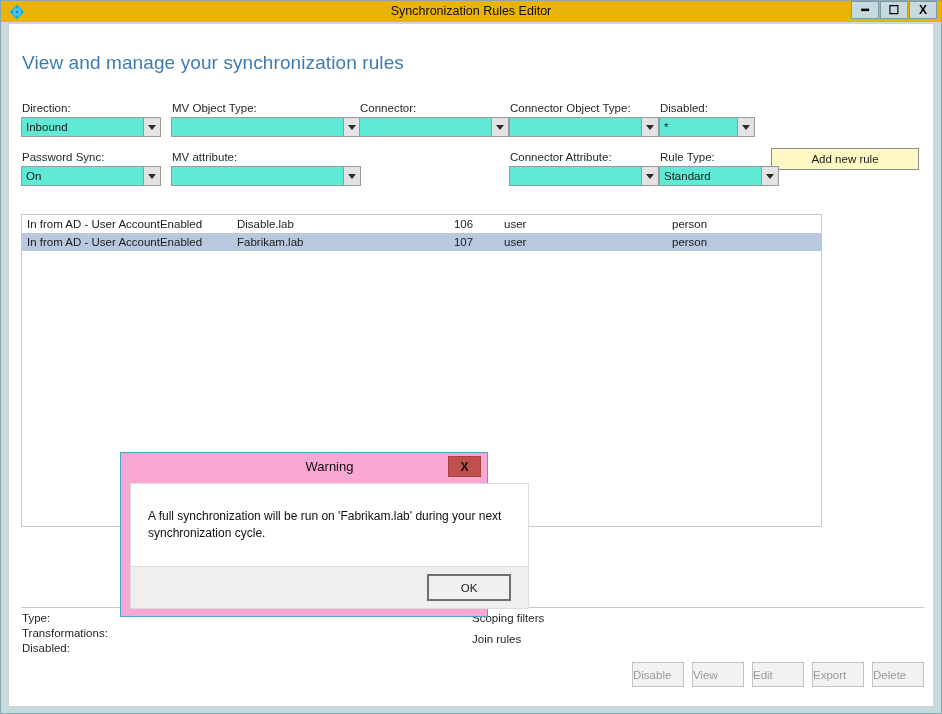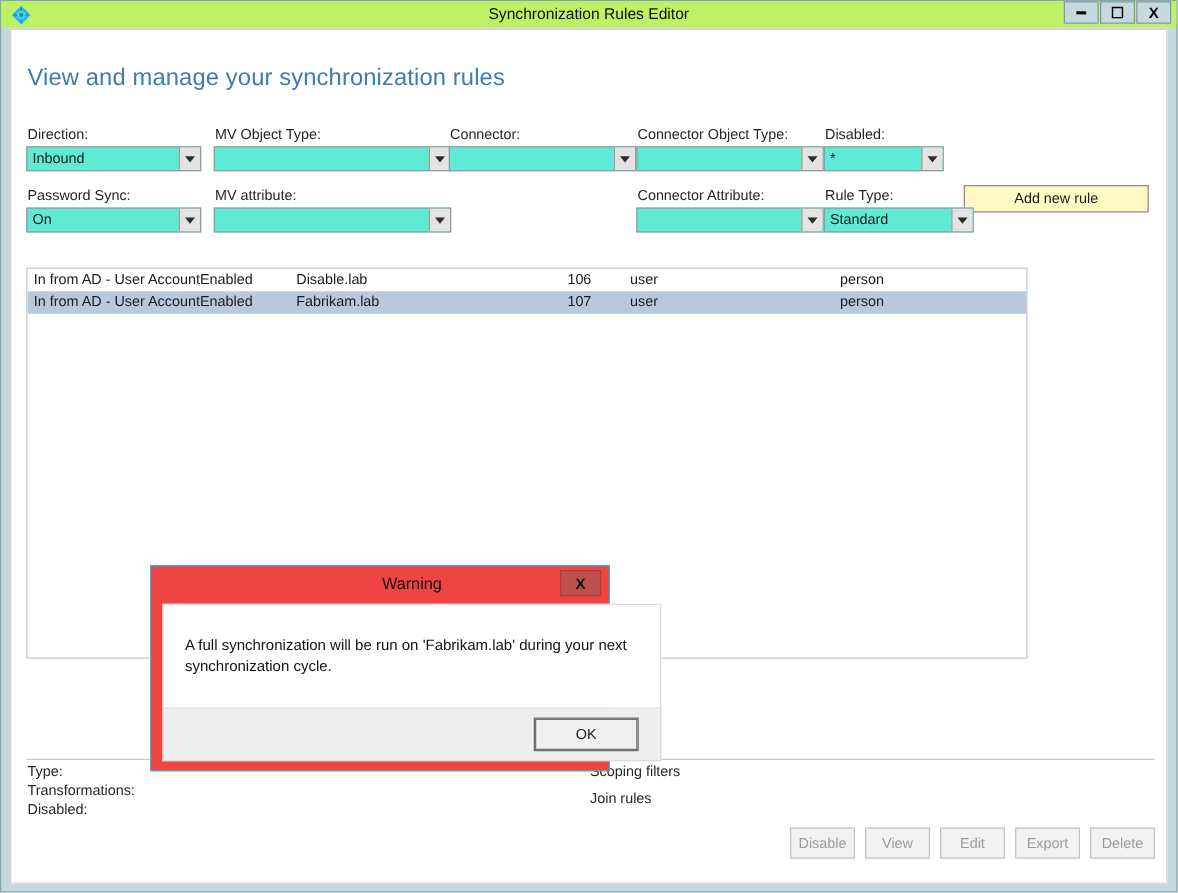--- a/index.html
+++ b/index.html
@@ -16,21 +16,21 @@
     position: absolute; left: 0; top: 0;
     width: 942px; height: 714px;
     background: #c6d9de;
     border: 1px solid #8aa7b0;
   }
 
   
   #title-bar {
     position: absolute; left: 0; top: 0;
     width: 940px; height: 21px;
-    background: #bef264;
+    background: #eab308;
     display: flex; align-items: center;
   }
   #title-bar-icon {
     position: absolute; left: 8px; top: 3px;
     width: 16px; height: 16px;
   }
   #title-bar-text {
     position: absolute; left: 0; top: 0;
     width: 940px; height: 21px;
     line-height: 21px;
@@ -189,29 +189,29 @@
     left: 520px; top: 638px;
     width: 395px; height: 25px;
     display: flex; justify-content: flex-end; gap: 8px;
   }
   .action-btn {
     width: 52px; height: 25px;
     background: #f2f2f2;
     border: 1px solid #c4c4c4;
     font-size: 11.5px;
     color: #9b9b9b;
-    display: flex; align-items: center; justify-content: center;
+    display: flex; align-items: center; 
   }
 
   
   #warning-dialog {
     position: absolute;
     left: 111px; top: 428px;
     width: 368px; height: 165px;
-    background: #ef4444;
+    background: #f9a8d4;
     border: 1px solid #3fa8cd;
   }
   #warning-titlebar {
     position: relative;
     height: 27px;
   }
   #warning-title {
     position: absolute; left: 0; top: 0;
     width: 417px; height: 27px;
     line-height: 27px;

